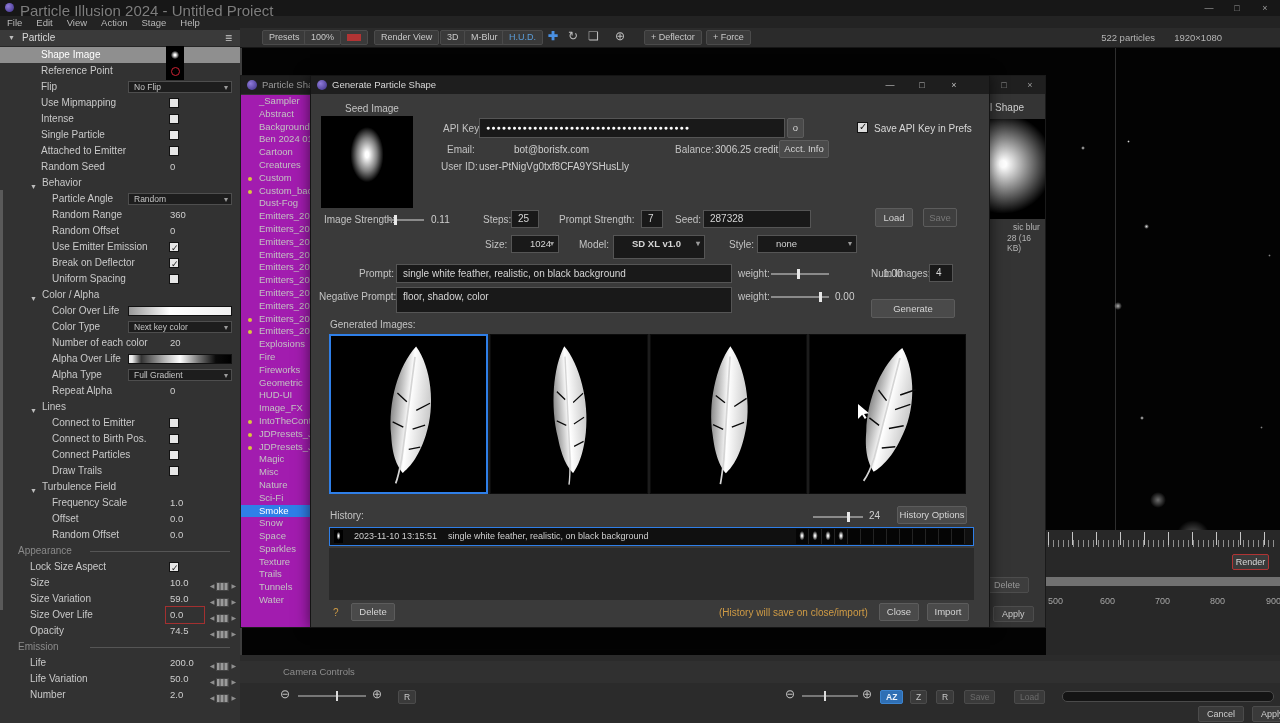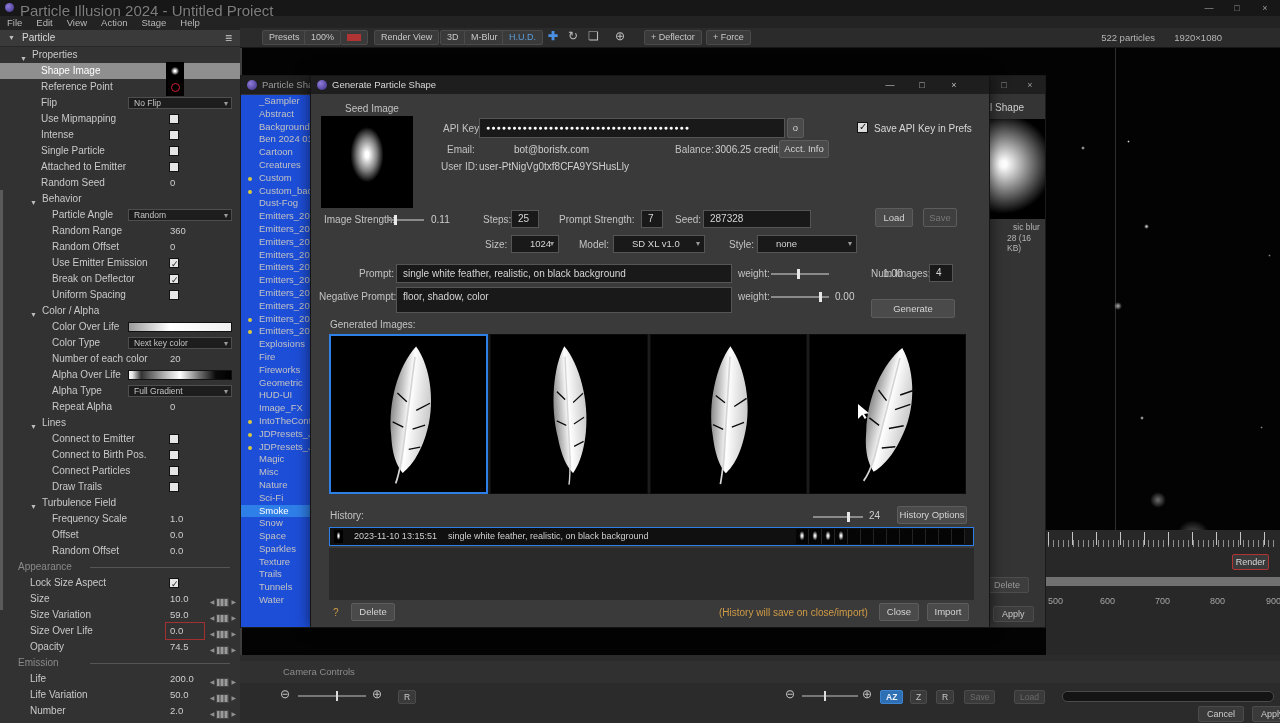--- a/index.html
+++ b/index.html
@@ -96,21 +96,21 @@
   .tscroll { position:absolute; left:0; top:47px; width:234px; height:9px; background:#717171; }
   .tlabel { position:absolute; top:66px; font-size:9px; color:#a5a5a5; }
 
   
   .shape-win { position:absolute; left:240px; top:75px; width:806px; height:553px; background:#343434;
      border:1px solid #1a1a1a; z-index:5; }
   .sw-title { position:absolute; left:0; top:0; width:100%; height:18px; background:#1f1f1f; }
   .sw-title .dicon { position:absolute; left:6px; top:4px; width:10px; height:10px; border-radius:50%;
       background:radial-gradient(circle at 35% 35%, #8f7bd8, #3b2e86); }
   .sw-title .dtitle { position:absolute; left:21px; top:3px; font-size:9.5px; color:#9a9a9a; white-space:nowrap; }
-  .sw-list { position:absolute; left:0; top:19px; width:70px; bottom:0; background:#1d4ed8; overflow:hidden; }
+  .sw-list { position:absolute; left:0; top:19px; width:70px; bottom:0; background:#a21caf; overflow:hidden; }
   .cat { position:relative; height:12.8px; line-height:12.8px; padding-left:18px; color:#c3c3c3; font-size:9.5px; white-space:nowrap; }
   .cat.sel { background:#2f7fe8; color:#fff; }
   .cat .ydot { position:absolute; left:7px; top:5px; width:4px; height:4px; border-radius:50%; background:#d8c83c; }
   .sw-right-label { position:absolute; left:738px; top:26px; color:#cfcfcf; font-size:10px; }
   .sw-glow { position:absolute; left:748px; top:43px; width:56px; height:100px; background:#000; }
   .sw-glow::after { content:""; position:absolute; inset:0;
       background:radial-gradient(circle at 25% 45%, #fff 5%, rgba(255,255,255,.55) 35%, rgba(255,255,255,0) 72%); }
   .sw-info { position:absolute; color:#b5b5b5; font-size:8.5px; }
   .sw-btn { position:absolute; height:16px; background:#3d3d3d; border:1px solid #4d4d4d; color:#c9c9c9;
       font-size:9px; line-height:14px; padding:0 8px; border-radius:2px; }
@@ -175,24 +175,20 @@
 
   <div class="menubar"><span class="menu-item">File</span><span class="menu-item">Edit</span><span class="menu-item">View</span><span class="menu-item">Action</span><span class="menu-item">Stage</span><span class="menu-item">Help</span></div>
 
   <div class="left-panel">
     <div class="lp-head">
       <span class="tarrow">▼</span>
       <span class="hlabel">Particle</span>
       <span class="burger">≡</span>
     </div>
     <div id="lp-rows">
-        <div class="lrow t-tree0">
-          <span class="tarrow">▼</span>
-          <span class="llabel">Properties</span>
-        </div>
         <div class="lrow t-item sel">
           <span class="llabel">Shape Image</span>
           <div class="thumb dot"></div>
         </div>
         <div class="lrow t-item">
           <span class="llabel">Reference Point</span>
           <div class="thumb ref"></div>
         </div>
         <div class="lrow t-item">
           <span class="llabel">Flip</span>
@@ -553,21 +549,21 @@
     <span class="glabel" style="left:248px;top:138px;">Prompt Strength:</span>
     <div class="gfield" style="left:330px;top:134px;width:22px;height:18px;line-height:16px;">7</div>
     <span class="glabel" style="left:364px;top:138px;">Seed:</span>
     <div class="gfield" style="left:392px;top:134px;width:108px;height:18px;line-height:16px;">287328</div>
     <div class="gbtn" style="left:564px;top:132px;width:38px;height:19px;line-height:17px;">Load</div>
     <div class="gbtn dim" style="left:612px;top:132px;width:34px;height:19px;line-height:17px;">Save</div>
 
     <span class="glabel" style="left:174px;top:163px;">Size:</span>
     <div class="gdd" style="left:200px;top:159px;width:48px;height:18px;"><span>1024</span><span class="chev">▾</span></div>
     <span class="glabel" style="left:268px;top:163px;">Model:</span>
-    <div class="gdd" style="left:302px;top:159px;width:92px;height:18px;"><span>SD XL v1.0</span><span class="chev">▾</span></div>
+    <div class="gdd" style="left:302px;top:159px;width:92px;height:24px;font-weight:bold;"><span>SD XL v1.0</span><span class="chev">▾</span></div>
     <span class="glabel" style="left:418px;top:163px;">Style:</span>
     <div class="gdd" style="left:446px;top:159px;width:100px;height:18px;"><span>none</span><span class="chev">▾</span></div>
 
     <span class="glabel" style="left:48px;top:192px;">Prompt:</span>
     <div class="gfield" style="left:85px;top:188px;width:336px;height:19px;">single white feather, realistic, on black background</div>
     <span class="glabel" style="left:427px;top:192px;">weight:</span>
     <div class="gslider" style="left:460px;top:197px;width:58px;">
         <div class="handle" style="left:26px;"></div>
       </div>
     <span class="gvalue" style="left:524px;top:192px;margin-left:48px;">1.00</span>

